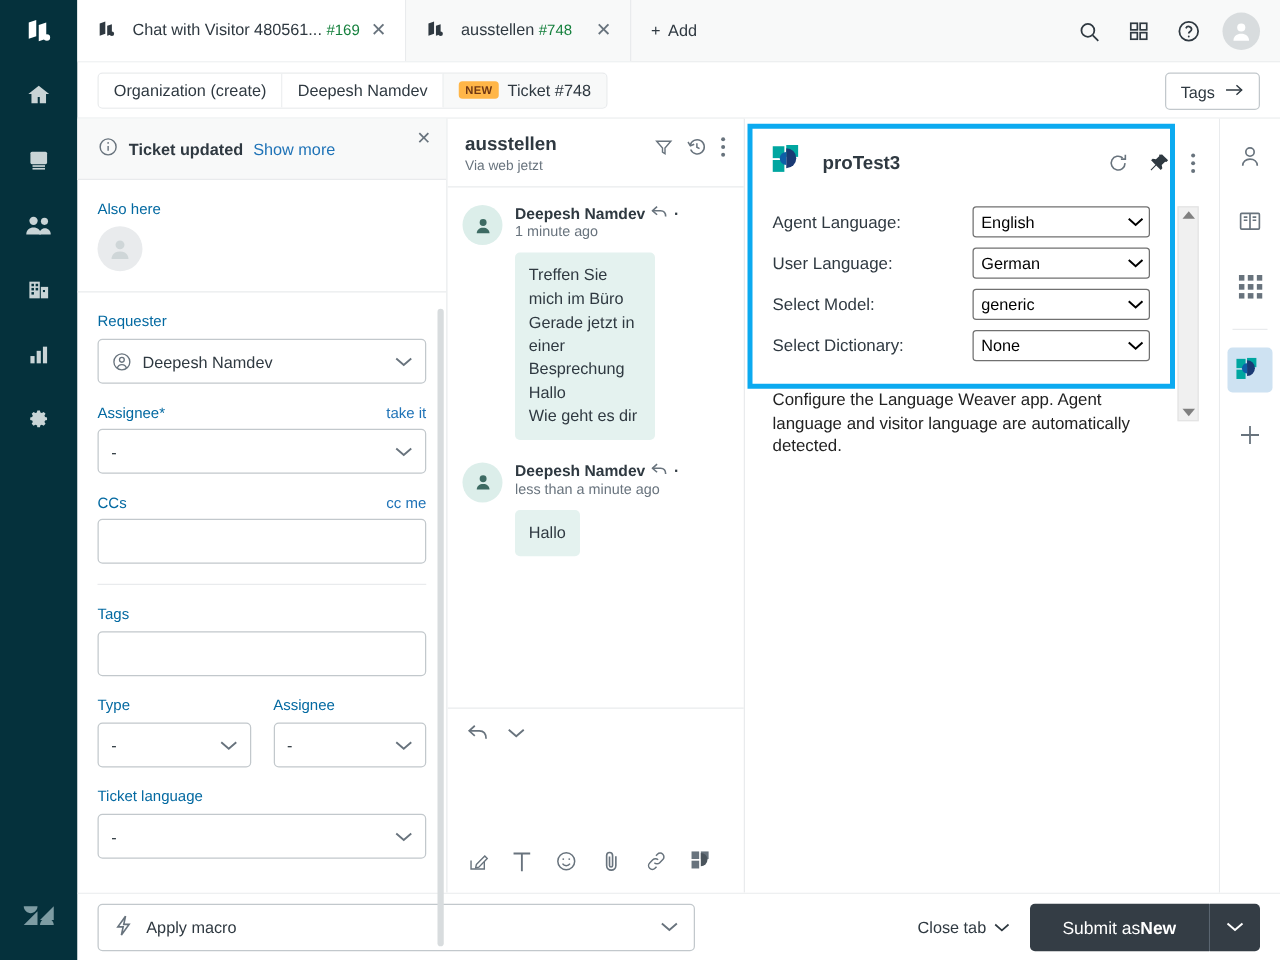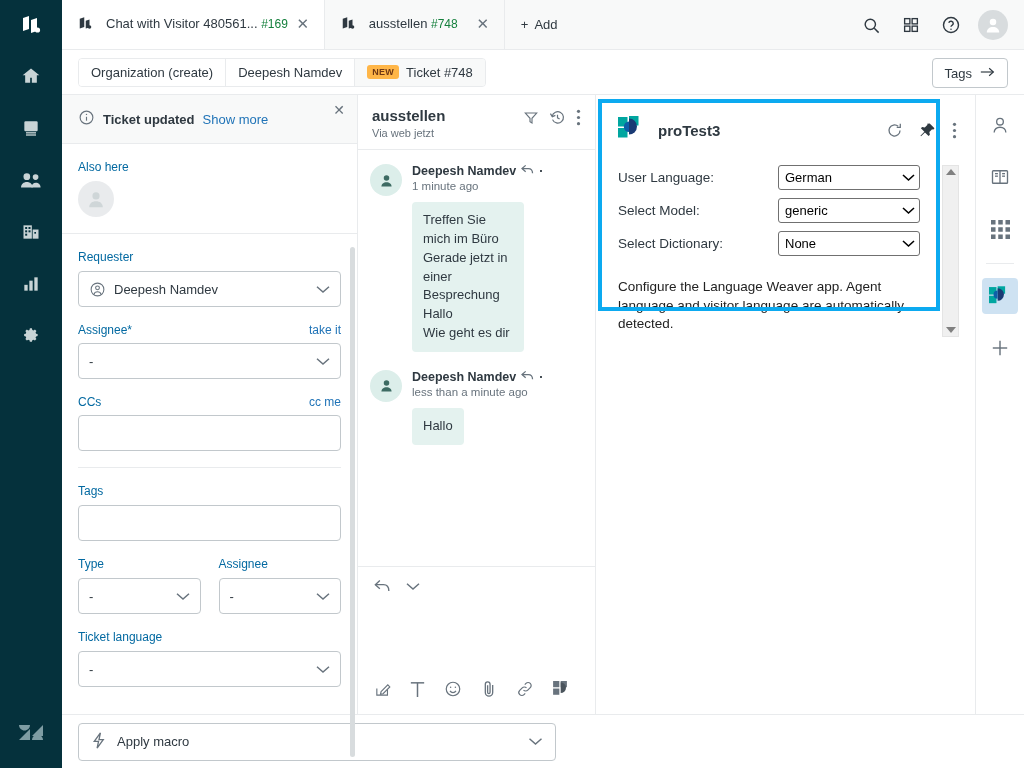--- a/index.html
+++ b/index.html
@@ -697,20 +697,31 @@
                       <circle cx="2.5" cy="2.3" r="1.6"></circle>
                       <circle cx="2.5" cy="8.5" r="1.6"></circle>
                       <circle cx="2.5" cy="14.7" r="1.6"></circle>
                     </svg>
                 </span>
               </span>
             </div>
 
             <div class="app-rows">
               <div class="app-row">
+                <span class="app-row-label">Agent Language:</span>
+                <span class="app-select">
+                  <span class="sv">English</span>
+                  <span>
+                    <svg width="13" height="9" viewBox="0 0 13 9" fill="none" stroke="#000" stroke-width="1.6">
+                        <polyline points="1,2 6.5,7 12,2"></polyline>
+                      </svg>
+                  </span>
+                </span>
+              </div>
+              <div class="app-row">
                 <span class="app-row-label">User Language:</span>
                 <span class="app-select">
                   <span class="sv">German</span>
                   <span>
                     <svg width="13" height="9" viewBox="0 0 13 9" fill="none" stroke="#000" stroke-width="1.6">
                         <polyline points="1,2 6.5,7 12,2"></polyline>
                       </svg>
                   </span>
                 </span>
               </div>
@@ -805,16 +816,37 @@
               <polygon points="9.5,1 3,10 7.5,10 6,17 12.5,8 8,8"></polygon>
             </svg>
         </span>
         <span class="val">Apply macro</span>
         <span>
           <svg width="15" height="9" viewBox="0 0 14 9" fill="none" stroke="#68737d" stroke-width="1.5">
               <polyline points="1,1.8 7,7 13,1.8"></polyline>
             </svg>
         </span>
       </div>
+      <div class="footer-right">
+        <div class="closetab">
+          <span>Close tab</span>
+          <span>
+            <svg width="13" height="8" viewBox="0 0 14 9" fill="none" stroke="#2f3941" stroke-width="1.5">
+                <polyline points="1,1.8 7,7 13,1.8"></polyline>
+              </svg>
+          </span>
+        </div>
+        <div class="submit-grp">
+          <div class="submit-btn">
+            <span>Submit as </span>
+              <b>New</b>
+          </div>
+          <div class="submit-caret">
+            <svg width="14" height="9" viewBox="0 0 14 9" fill="none" stroke="#ffffff" stroke-width="1.6">
+                <polyline points="1,1.8 7,7 13,1.8"></polyline>
+              </svg>
+          </div>
+        </div>
+      </div>
     </div>
 
   </div>
 </div>
 
 </body></html>

